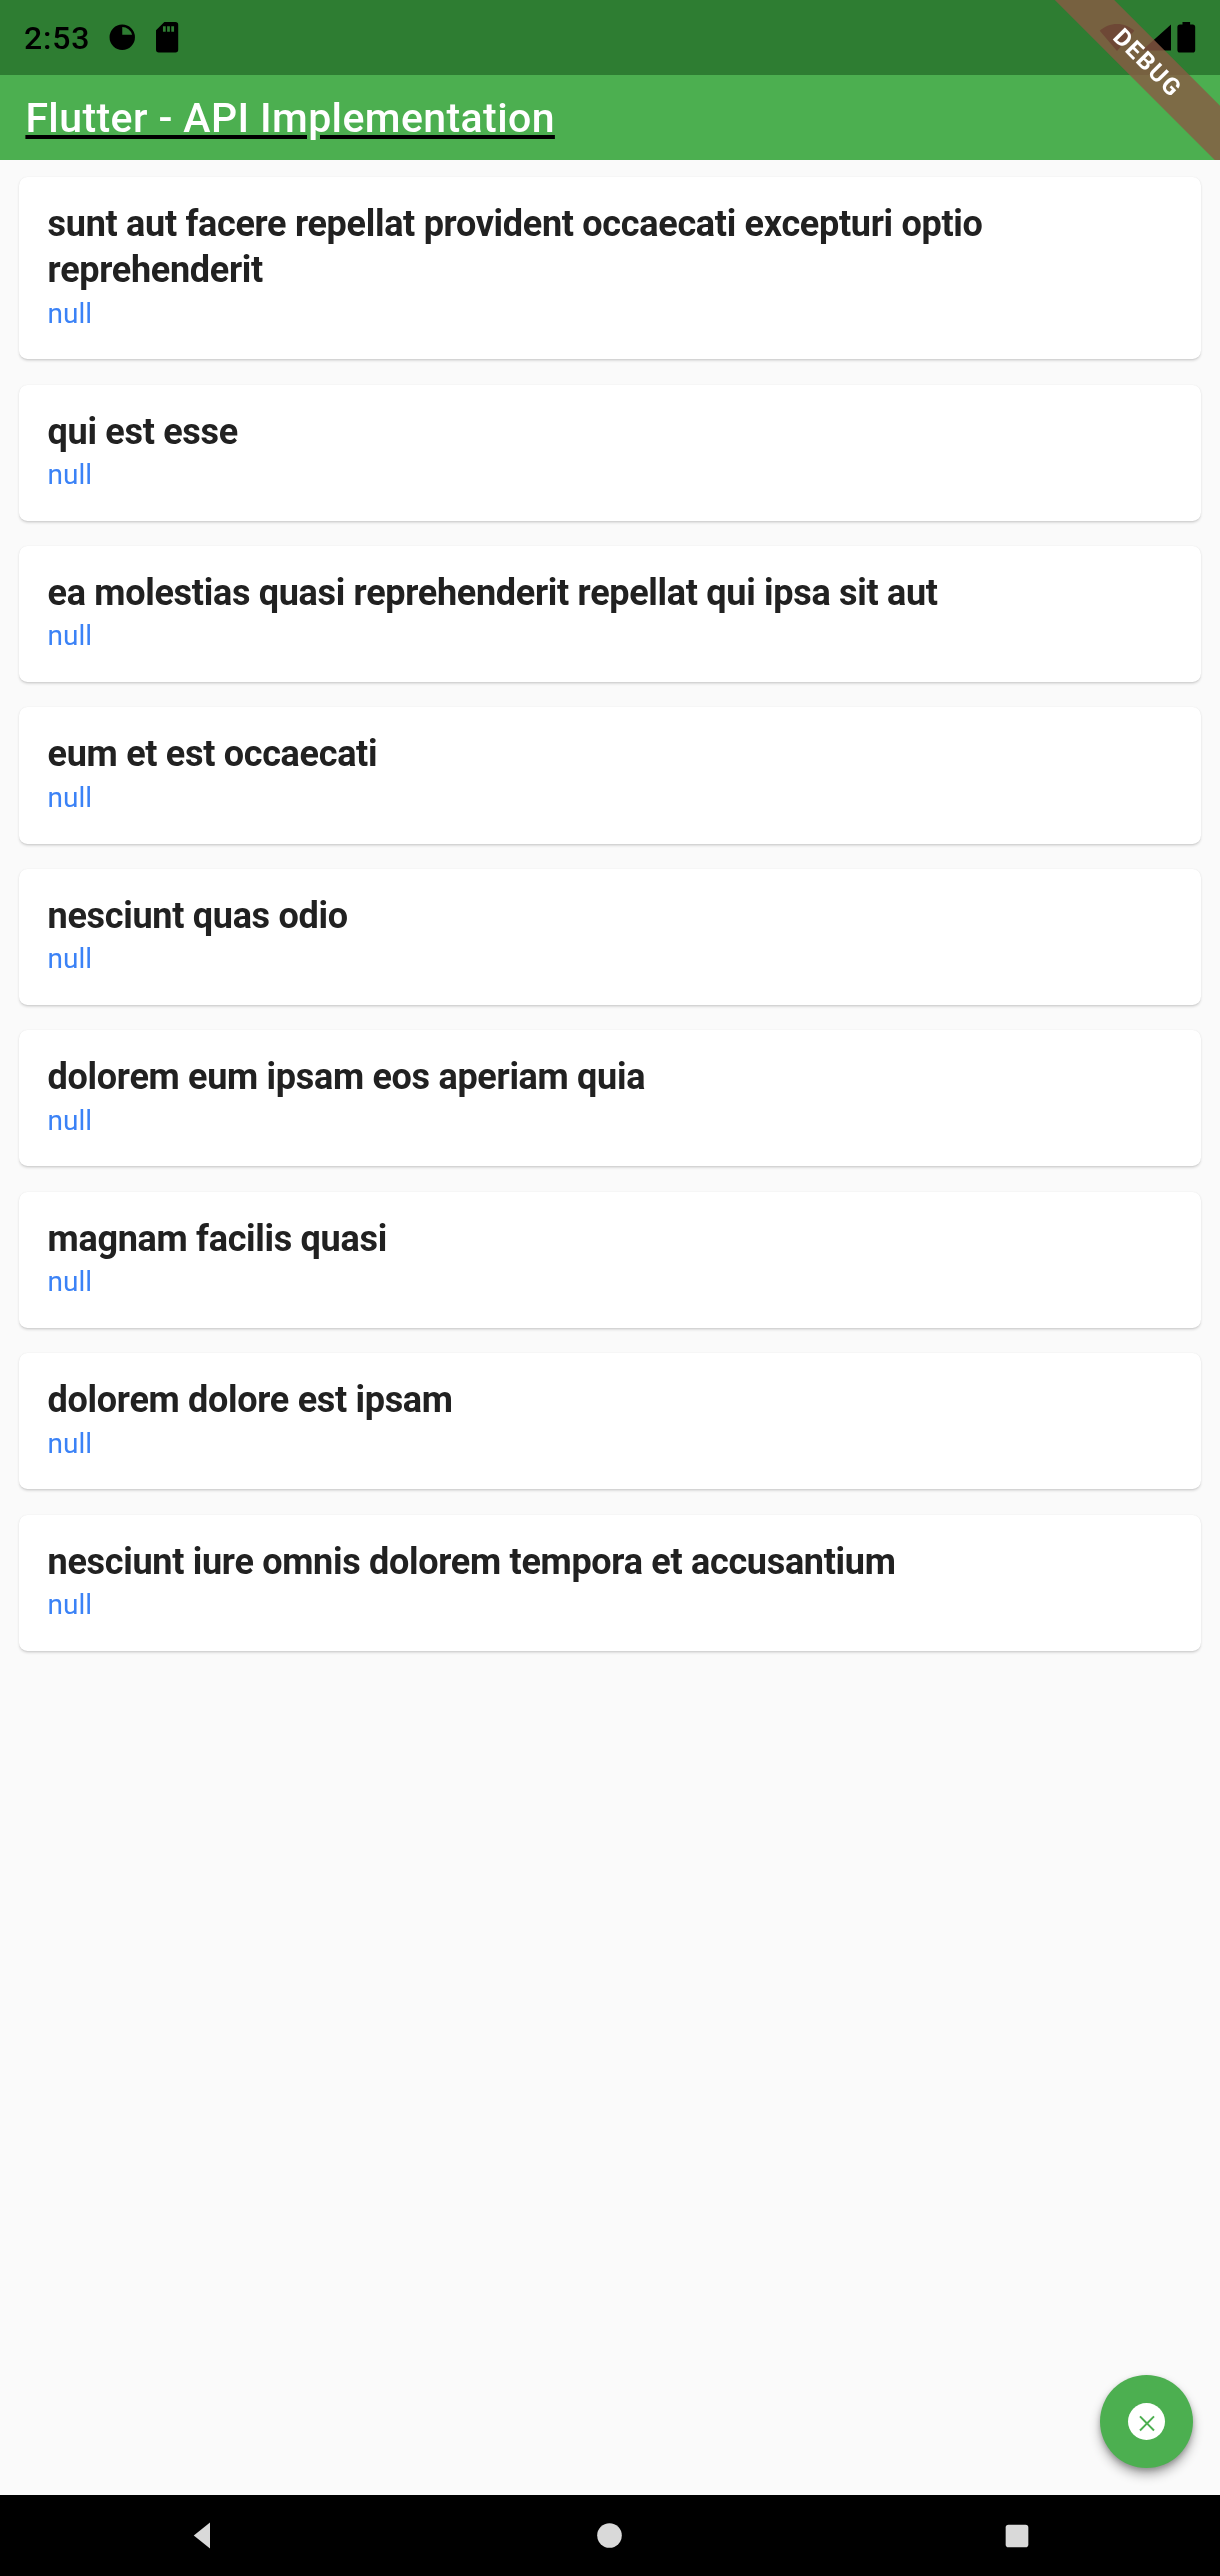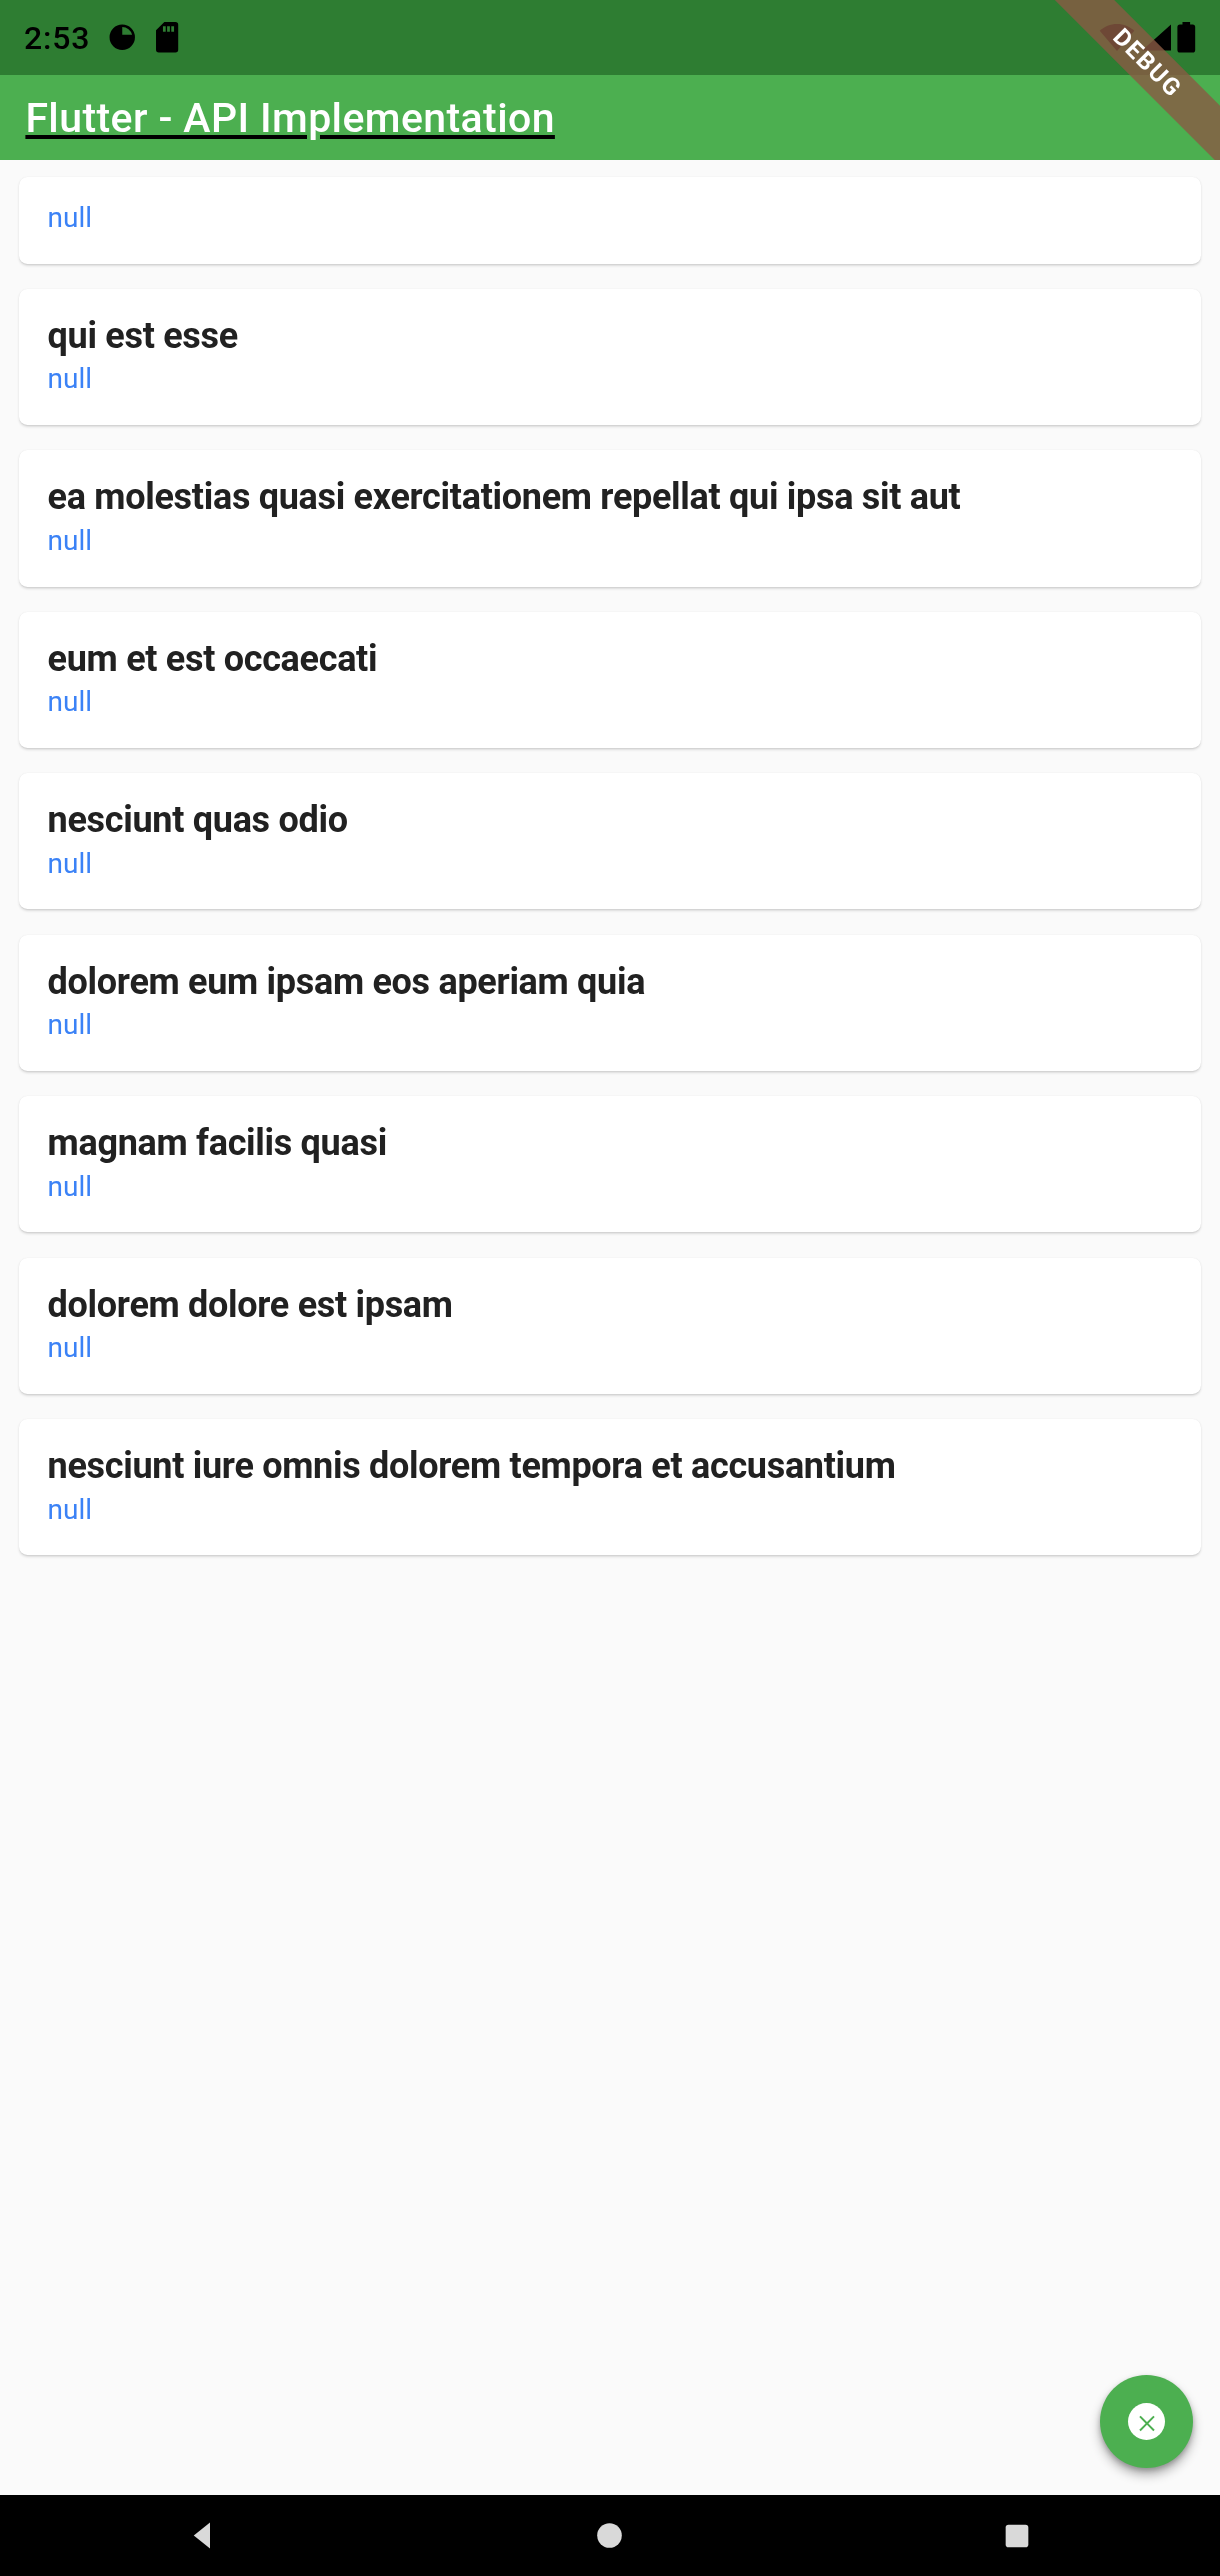--- a/index.html
+++ b/index.html
@@ -174,30 +174,31 @@
   <div class="debug-banner">
     <div>
         <span>DEBUG</span>
       </div>
   </div>
 
   <div class="body-area">
     <div class="list-scroll">
 
       <div class="card">
+        <div class="card-title">sunt aut facere repellat provident occaecati excepturi optio reprehenderit</div>
         <div class="card-subtitle">null</div>
       </div>
 
       <div class="card">
         <div class="card-title">qui est esse</div>
         <div class="card-subtitle">null</div>
       </div>
 
       <div class="card">
-        <div class="card-title">ea molestias quasi exercitationem repellat qui ipsa sit aut</div>
+        <div class="card-title">ea molestias quasi reprehenderit repellat qui ipsa sit aut</div>
         <div class="card-subtitle">null</div>
       </div>
 
       <div class="card">
         <div class="card-title">eum et est occaecati</div>
         <div class="card-subtitle">null</div>
       </div>
 
       <div class="card">
         <div class="card-title">nesciunt quas odio</div>

